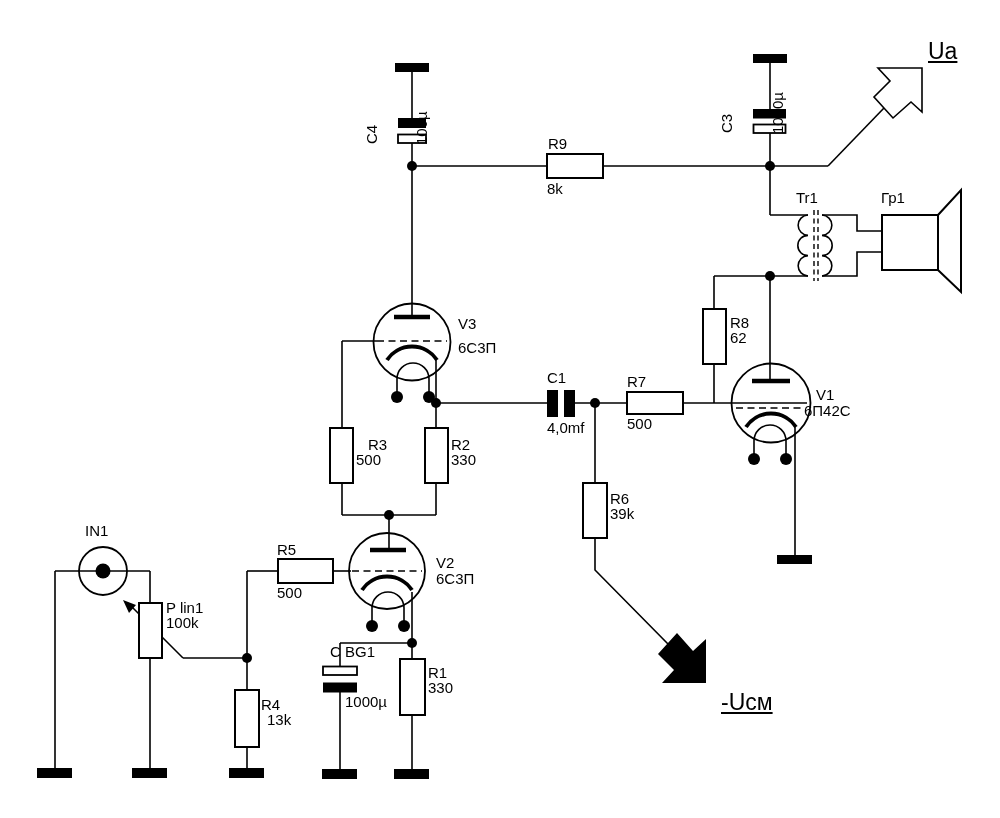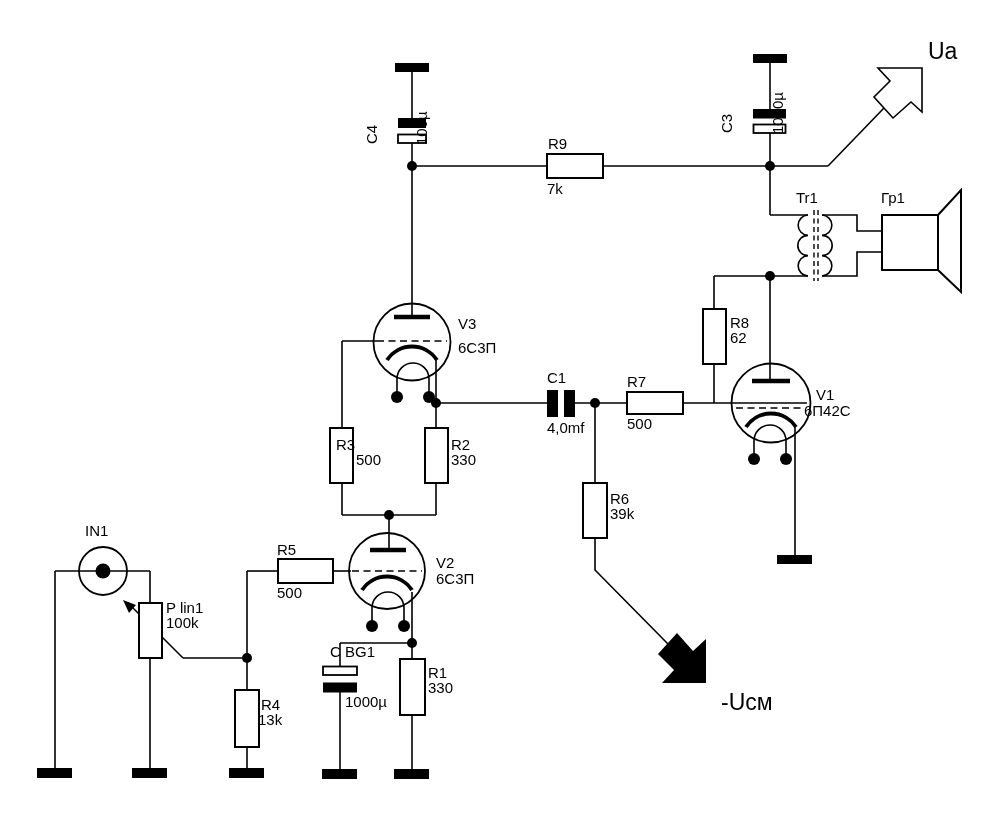--- a/index.html
+++ b/index.html
@@ -1,20 +1,20 @@
 <!DOCTYPE html>
 <html><head>
 <meta charset="utf-8">
 <style>
   html,body{margin:0;padding:0;background:#fff;}
   .stage{position:relative;width:1000px;height:818px;background:#ffffff;overflow:hidden;
          font-family:"Liberation Sans",sans-serif;}
   svg{position:absolute;left:0;top:0;}
   .lbl{position:absolute;font:15px/15px "Liberation Sans",sans-serif;color:#000;white-space:pre;}
-  .lbl.big{font-size:23px;line-height:23px;}
+  .lbl.big{font-size:23px;line-height:23px;text-decoration:underline;}
   .lbl.rot{transform:rotate(-90deg);transform-origin:left bottom;height:16px;}
 </style>
 </head>
 <body style="background: rgb(255, 255, 255);">
 
 <div class="stage">
 
 <svg width="1000" height="818" viewBox="0 0 1000 818">
   <g fill="none" stroke="#000" stroke-width="1.6">
 
@@ -175,38 +175,38 @@
     </g>
   </g>
 </svg>
 
 <div class="lbl rot" style="left:380px;top:128px">C4</div>
 <div class="lbl rot" style="left:430px;top:129px">100µ</div>
 <div class="lbl rot" style="left:735px;top:117px">C3</div>
 <div class="lbl rot" style="left:786px;top:118px">1000µ</div>
 
 <div class="lbl" style="left:548px;top:136px">R9</div>
-<div class="lbl" style="left:547px;top:181px">7k</div>
+<div class="lbl" style="left:547px;top:181px">8k</div>
 
 <div class="lbl big" style="left:928px;top:40px">Ua</div>
 <div class="lbl big" style="left:721px;top:691px">-Uсм</div>
 
 <div class="lbl" style="left:796px;top:190px">Tr1</div>
 <div class="lbl" style="left:881px;top:190px">Гр1</div>
 
 <div class="lbl" style="left:730px;top:315px">R8</div>
 <div class="lbl" style="left:730px;top:330px">62</div>
 
 <div class="lbl" style="left:816px;top:387px">V1</div>
 <div class="lbl" style="left:804px;top:403px">6П42С</div>
 
 <div class="lbl" style="left:458px;top:316px">V3</div>
 <div class="lbl" style="left:458px;top:340px">6С3П</div>
 
-<div class="lbl" style="left:336px;top:437px">R3</div>
+<div class="lbl" style="left:368px;top:437px">R3</div>
 <div class="lbl" style="left:356px;top:452px">500</div>
 <div class="lbl" style="left:451px;top:437px">R2</div>
 <div class="lbl" style="left:451px;top:452px">330</div>
 
 <div class="lbl" style="left:547px;top:370px">C1</div>
 <div class="lbl" style="left:547px;top:420px">4,0mf</div>
 
 <div class="lbl" style="left:627px;top:374px">R7</div>
 <div class="lbl" style="left:627px;top:416px">500</div>
 
@@ -215,21 +215,21 @@
 
 <div class="lbl" style="left:85px;top:523px">IN1</div>
 
 <div class="lbl" style="left:166px;top:600px">P lin1</div>
 <div class="lbl" style="left:166px;top:615px">100k</div>
 
 <div class="lbl" style="left:277px;top:542px">R5</div>
 <div class="lbl" style="left:277px;top:585px">500</div>
 
 <div class="lbl" style="left:261px;top:697px">R4</div>
-<div class="lbl" style="left:258px;top:712px">13k</div>
+<div class="lbl" style="left:267px;top:712px">13k</div>
 
 <div class="lbl" style="left:436px;top:555px">V2</div>
 <div class="lbl" style="left:436px;top:571px">6С3П</div>
 
 <div class="lbl" style="left:330px;top:644px">C BG1</div>
 <div class="lbl" style="left:345px;top:694px">1000µ</div>
 
 <div class="lbl" style="left:428px;top:665px">R1</div>
 <div class="lbl" style="left:428px;top:680px">330</div>
 

